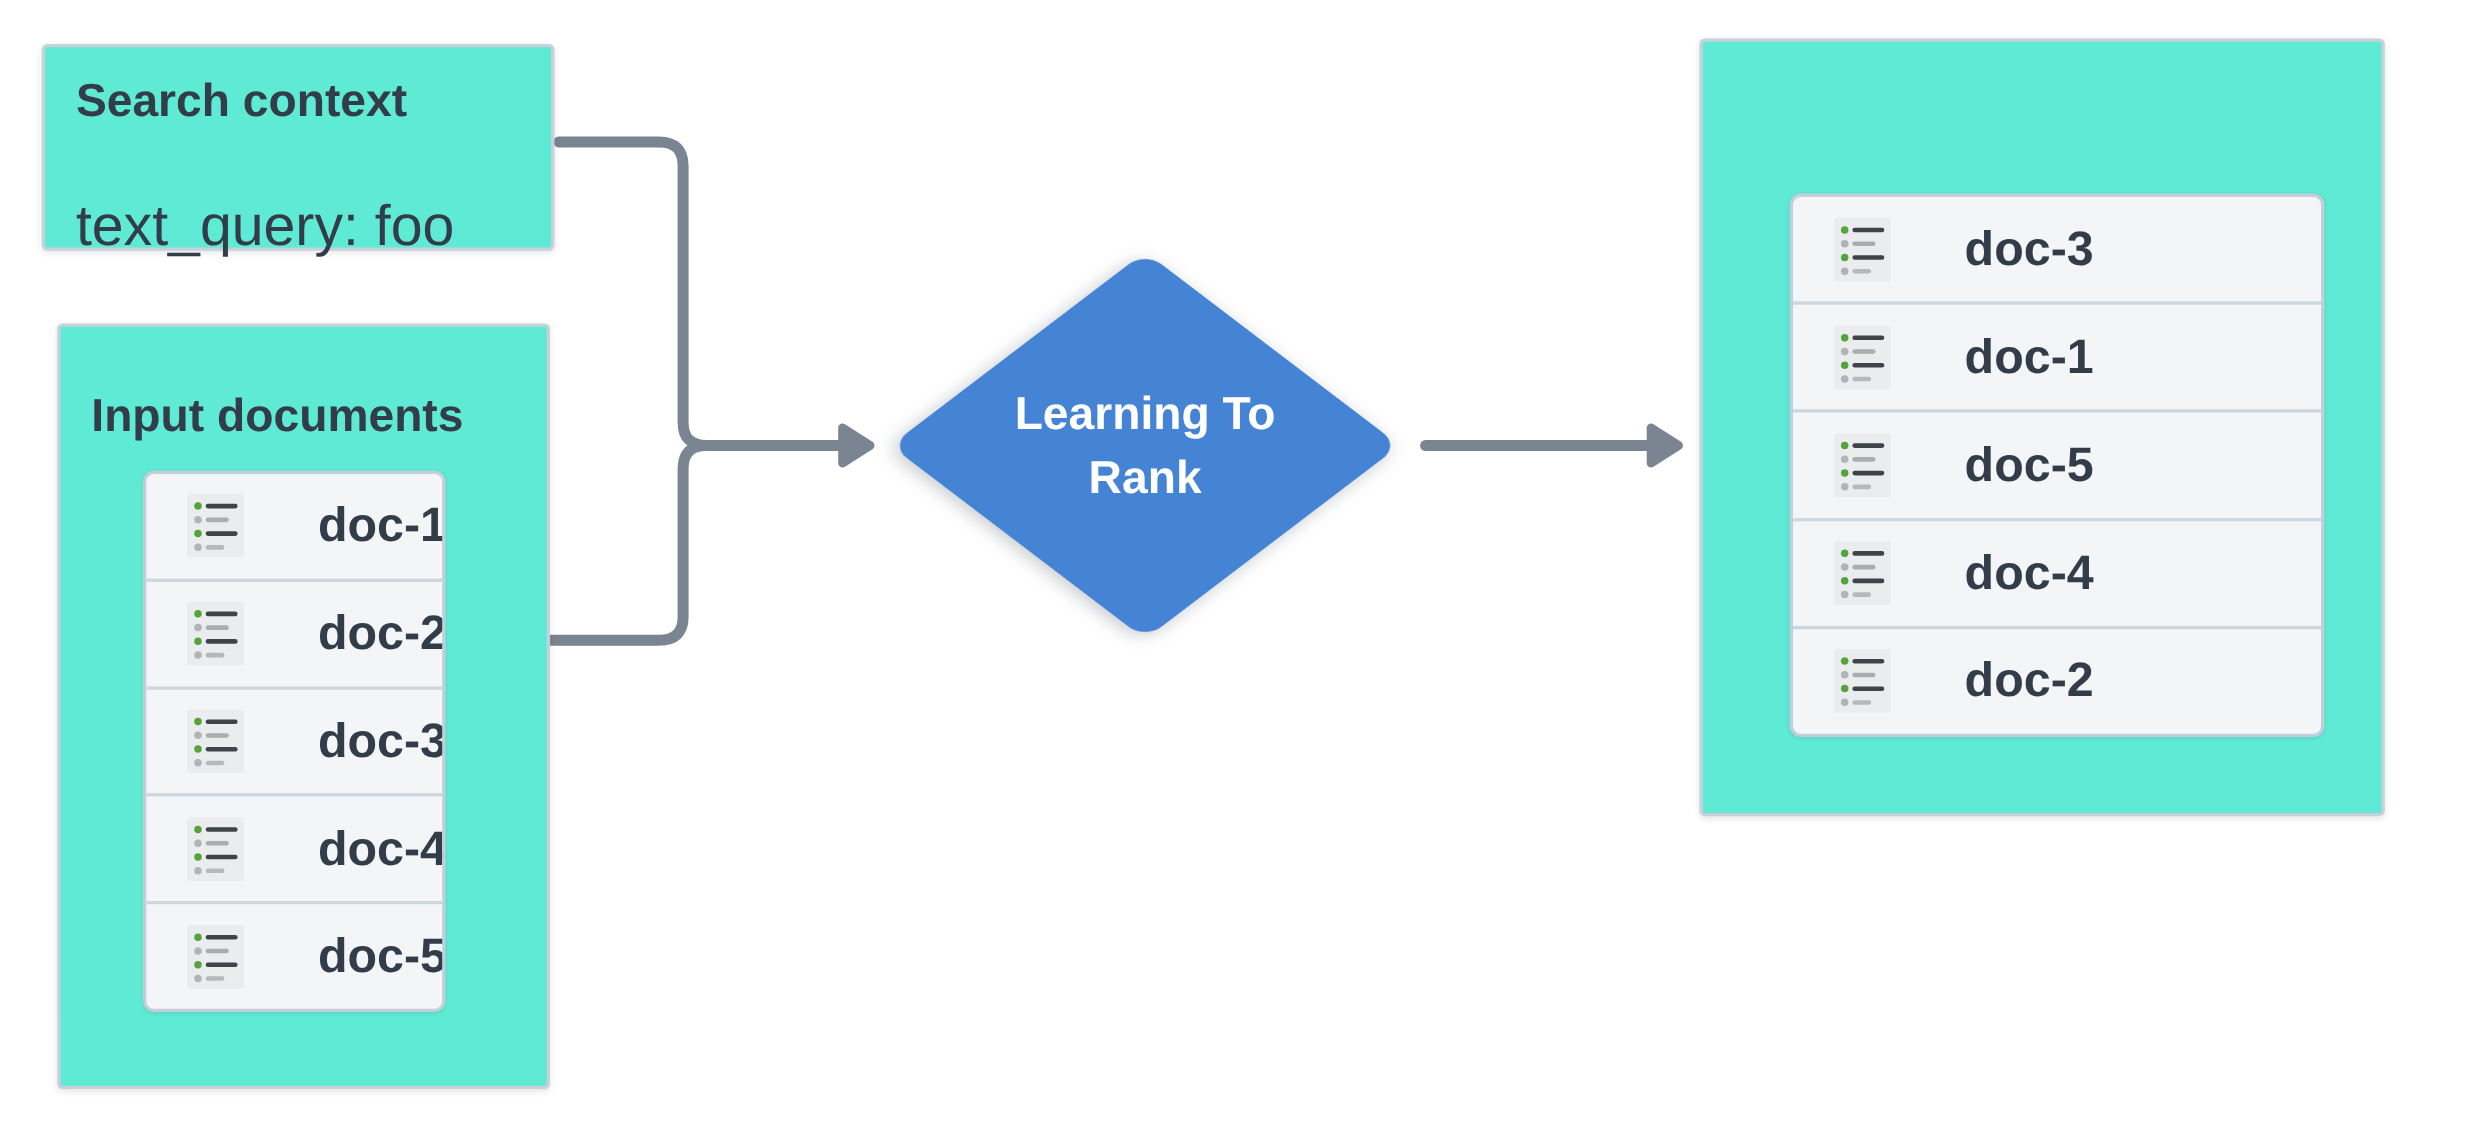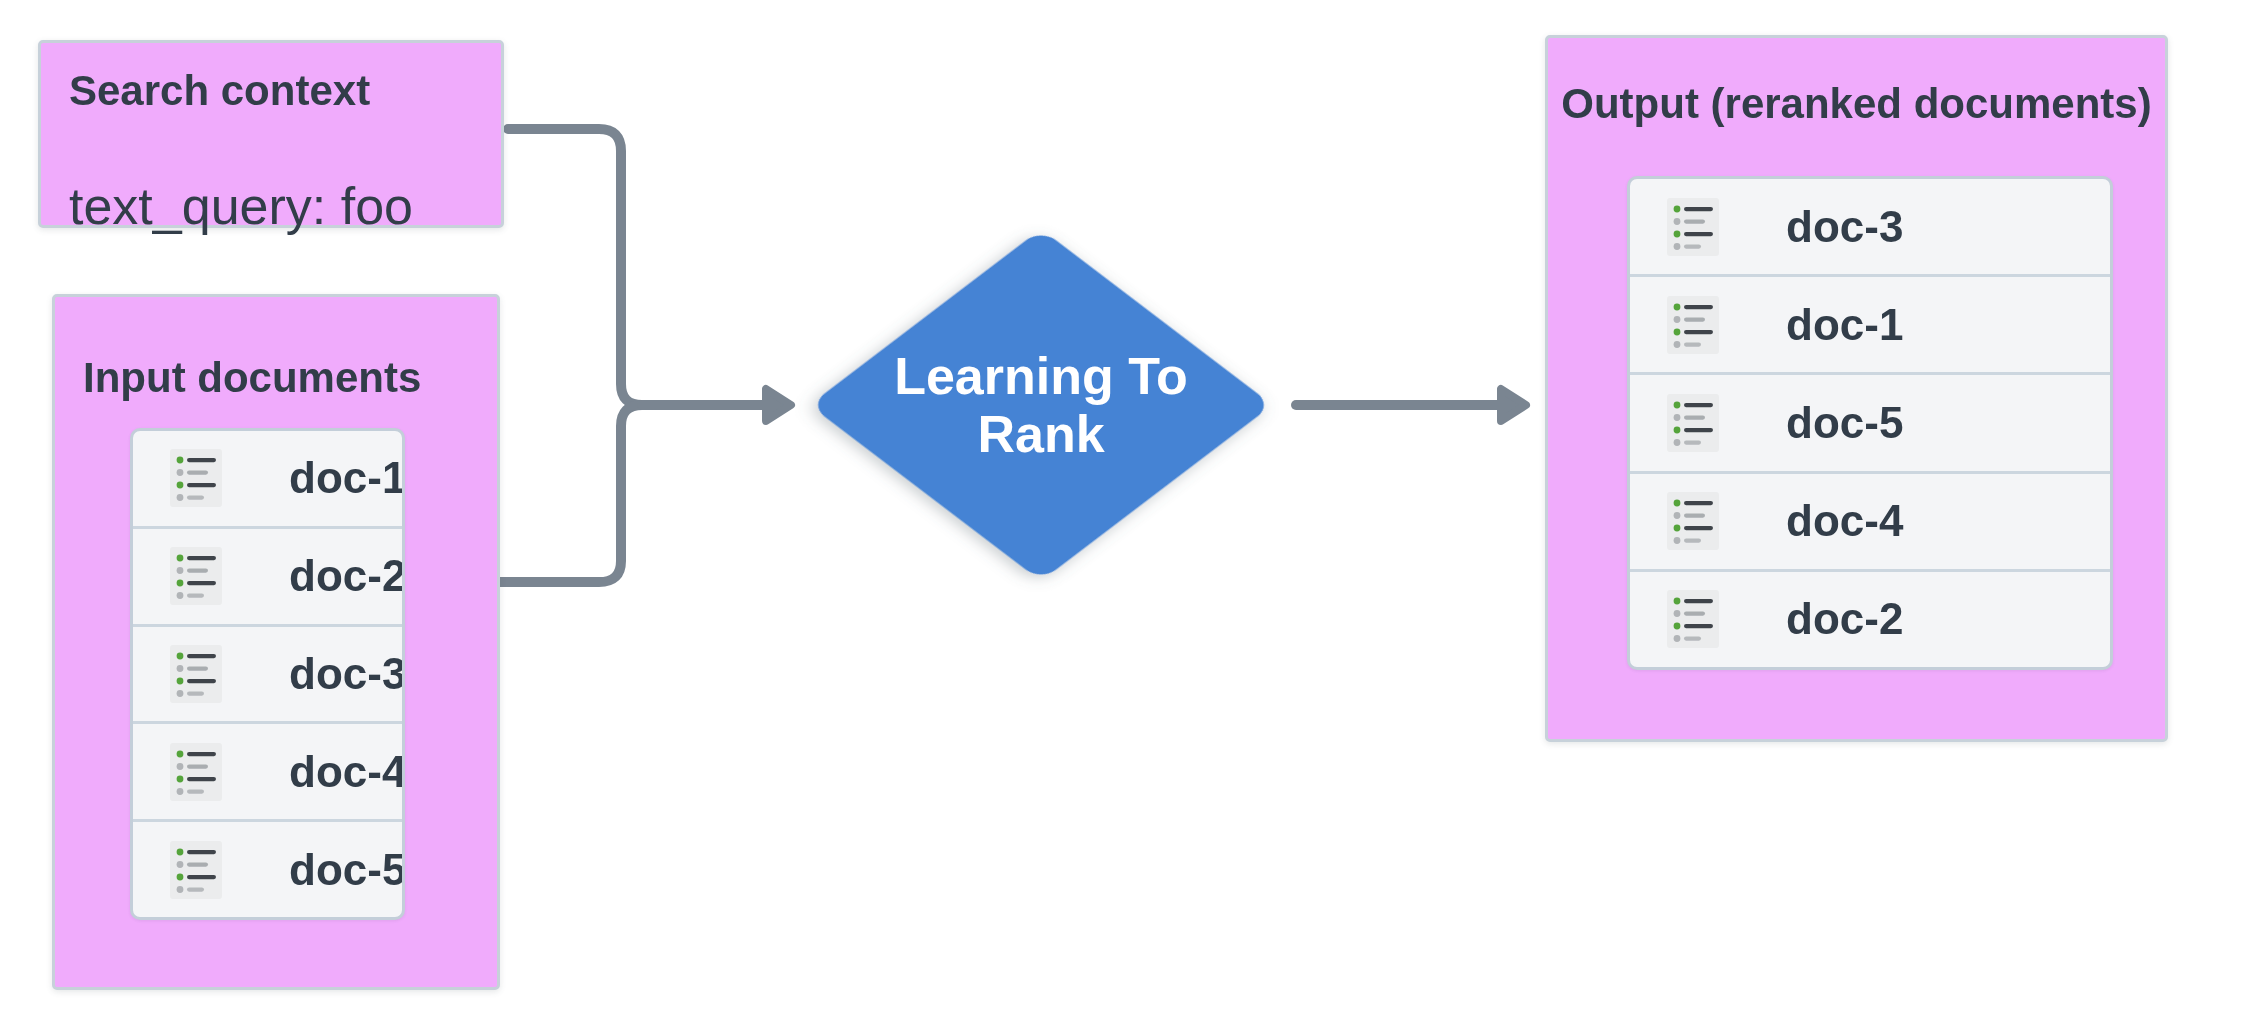--- a/index.html
+++ b/index.html
@@ -12,21 +12,21 @@
     color: #323d49;
     overflow: hidden;
   }
   
   #diagram-svg { position: absolute; left: 0; top: 0; }
 
   
   .panel {
     position: absolute;
     box-sizing: border-box;
-    background: #f0abfc;
+    background: #5eead4;
     border: 3px solid #c7d1da;
     border-radius: 5px;
     box-shadow: 0 2px 6px rgba(70, 82, 94, 0.14);
   }
   #panel-search   { left: 38px;   top: 40px;  width: 466px; height: 188px; }
   #panel-input    { left: 52px;   top: 294px; width: 448px; height: 696px; }
   #panel-output   { left: 1545px; top: 35px;  width: 623px; height: 707px; }
 
   .panel-title {
     position: absolute;
@@ -77,21 +77,21 @@
     color: #323d49;
   }
 
   
   #ranker-label {
     position: absolute;
     left: 881px;
     top: 347px;
     width: 320px;
     text-align: center;
-    font-size: 52px;
+    font-size: 42px;
     line-height: 58px;
     font-weight: 700;
     color: #ffffff;
   }
 </style>
 </head>
 <body>
 
 <div id="canvas">
 
@@ -209,21 +209,20 @@
             </svg>
           </span>
           <span class="doc-label">doc-5</span>
         </div>
       </div>
   </div>
 
   <div id="ranker-label">Learning To Rank</div>
 
   <div class="panel" id="panel-output">
-    <div class="panel-title">Output (reranked documents)</div>
     <div class="doc-list" id="output-doc-list">
 
         <div class="doc-row">
           <span class="doc-icon">
             <svg viewBox="0 0 52 58" width="52" height="58">
               <rect width="52" height="58" rx="3" fill="#ebeced"></rect>
               <circle cx="10" cy="11" r="3.4" fill="#55a43b"></circle>
               <rect x="17" y="9" width="29" height="4.2" rx="2.1" fill="#3f444a"></rect>
               <circle cx="10" cy="23.5" r="3.4" fill="#b1b4b7"></circle>
               <rect x="17" y="21.5" width="21" height="4.2" rx="2.1" fill="#a9adb0"></rect>

